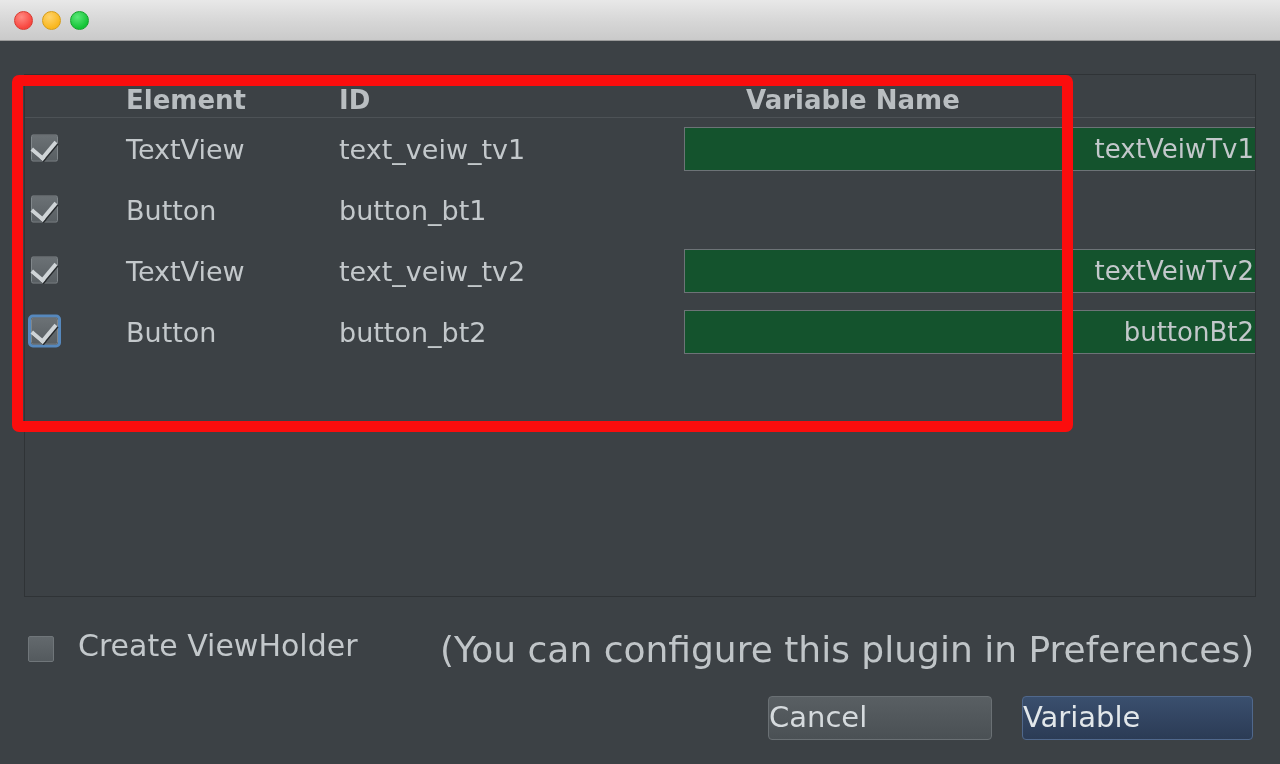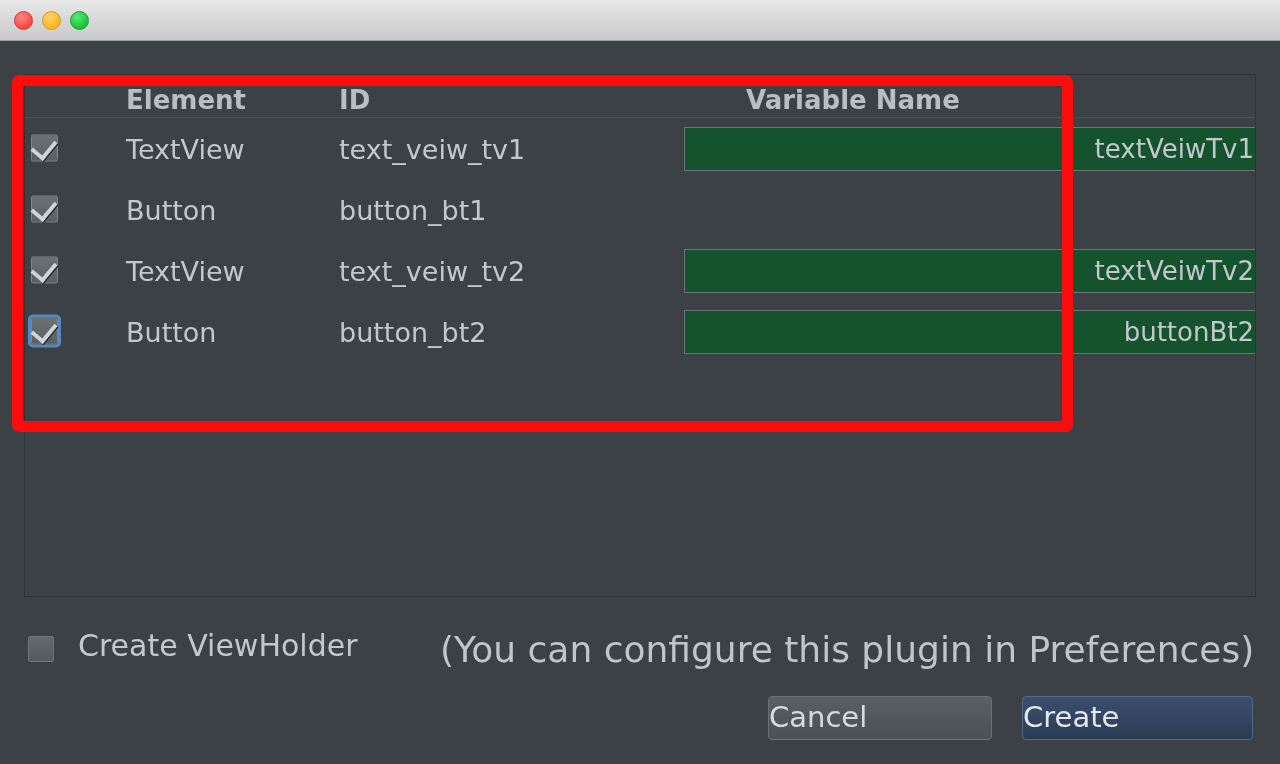--- a/index.html
+++ b/index.html
@@ -313,20 +313,20 @@
     </div>
 
     <div class="bottom-row">
       <div class="vh-check"></div>
       <div class="vh-label">Create ViewHolder</div>
       <div class="hint">(You can configure this plugin in Preferences)</div>
     </div>
 
     <div class="button-row">
       <div class="btn btn-cancel">Cancel</div>
-      <div class="btn btn-confirm">Create</div>
+      <div class="btn btn-confirm">Variable</div>
     </div>
 
   </div>
 
   <div class="annot-rect"></div>
 
 </div>
 
 </body></html>

